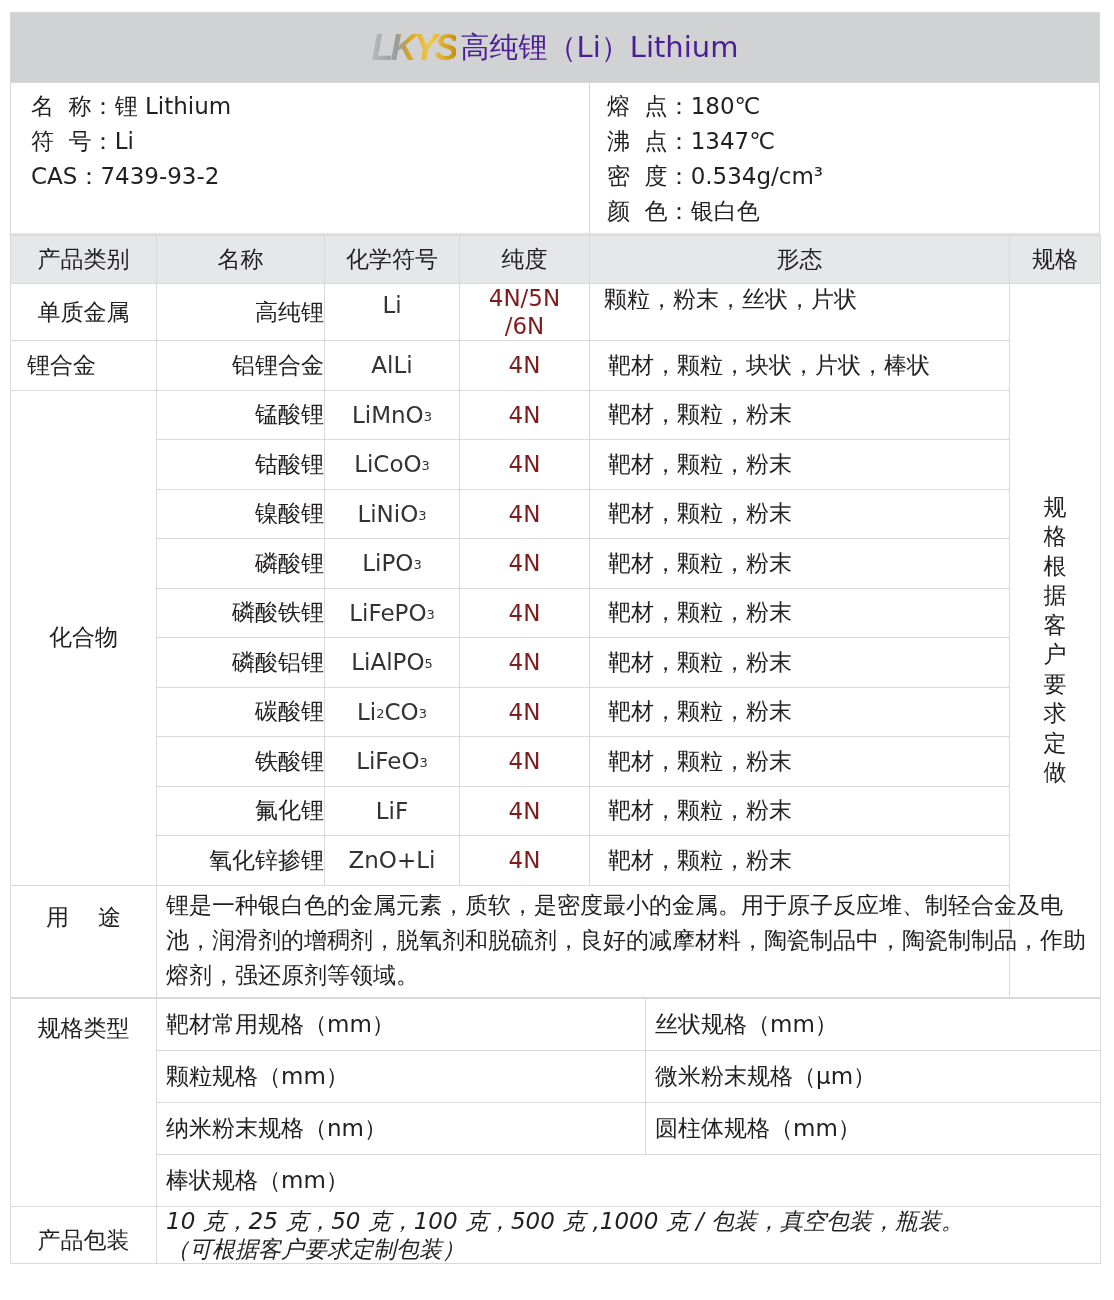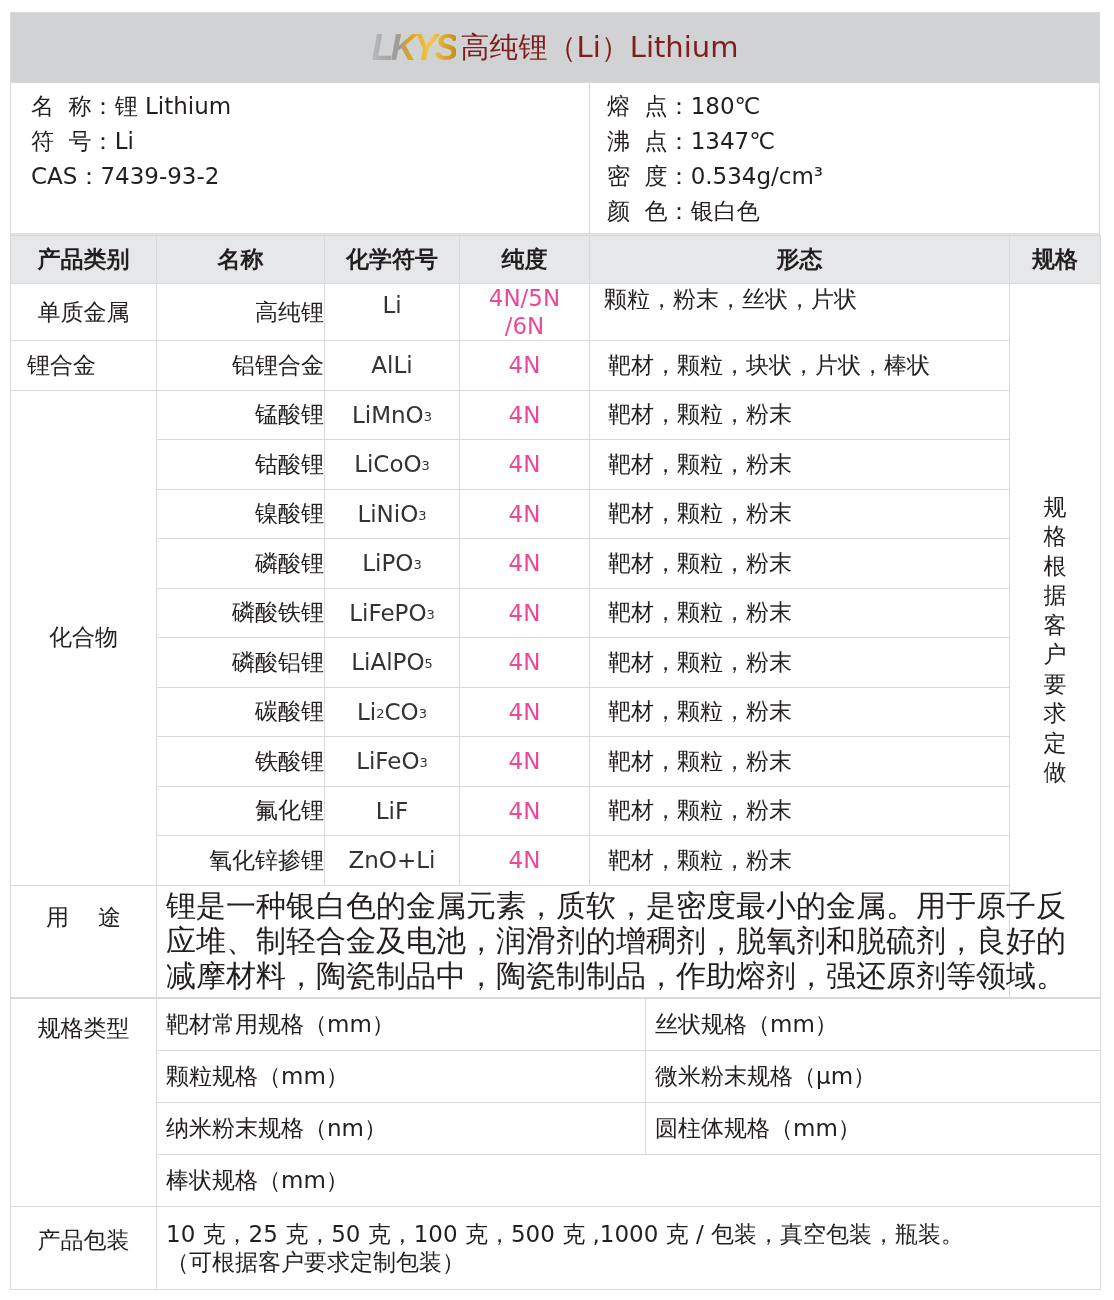--- a/index.html
+++ b/index.html
@@ -9,46 +9,46 @@
   .title-bar {
     height: 71px; background: #d1d2d4; display: flex; align-items: center; justify-content: center;
     border: 1px solid #d8d8d8;
   }
   .logo {
     font-family: "Liberation Sans", sans-serif; font-style: italic; font-weight: bold; font-size: 36px;
     letter-spacing: -3px; margin-right: 5px;
     background: linear-gradient(90deg, #b9b9b9 0%, #9b9b9b 30%, #d9a521 45%, #f2c84a 70%, #c58f12 100%);
     -webkit-background-clip: text; background-clip: text; color: transparent;
   }
-  .title-text { font-size: 29px; color: #7f1d1d; }
+  .title-text { font-size: 29px; color: #4c1d95; }
   .info {
     display: flex; border-left: 1px solid #d8d8d8; border-right: 1px solid #d8d8d8;
     border-bottom: 2px solid #e1e1e1;
   }
   .info-col { flex: 0 0 auto; padding: 6px 0 4px 20px; }
   .info-col.left { width: 579px; border-right: 1px solid #d8d8d8; }
   .info-col.right { width: 511px; padding-left: 17px; }
   .info-line { font-size: 23px; line-height: 35px; white-space: nowrap; }
   table { border-collapse: collapse; width: 1090px; table-layout: fixed; }
   td, th { border: 1px solid #d9d9d9; font-size: 23px; font-weight: normal; color: #231f20; }
-  th { background: #e6e7e8; height: 48px; text-align: center; font-weight: bold; }
+  th { background: #e6e7e8; height: 48px; text-align: center; }
   .cat { text-align: center; }
   .cat-left { text-align: left; padding-left: 16px; }
   .name { padding-left: 20px; text-align: right; }
   .sym { text-align: center; color: #333; }
-  .pur { text-align: center; color: #ec4899; margin-top: 20px; }
+  .pur { text-align: center; color: #7f1d1d; margin-top: 20px; }
   .form { padding-left: 18px; text-align: left; }
   .row { height: 49.5px; }
   sub.s { font-size: 13px; vertical-align: baseline; position: relative; top: -2px; }
   .spec-vert { text-align: center; vertical-align: middle; line-height: 29.5px; width: 90px; }
   .spec-vert span { display: block; }
-  .usage-text { font-size: 30px; line-height: 35px; padding: 2px 8px 4px 9px; }
+  .usage-text { font-size: 23px; line-height: 35px; padding: 2px 8px 4px 9px; }
   .label-cell { text-align: center; vertical-align: top; padding-top: 16px; }
   .spec-cell { height: 52px; padding-left: 9px; }
-  .pack-text { padding: 13px 9px; line-height: 28px; }
+  .pack-text { padding: 0 9px; line-height: 28px; font-style: italic; }
 </style>
 </head>
 <body>
 
 <div class="sheet">
 
   <div class="title-bar">
     <span class="logo">LKYS</span>
     <span class="title-text">高纯锂（Li）Lithium</span>
   </div>

